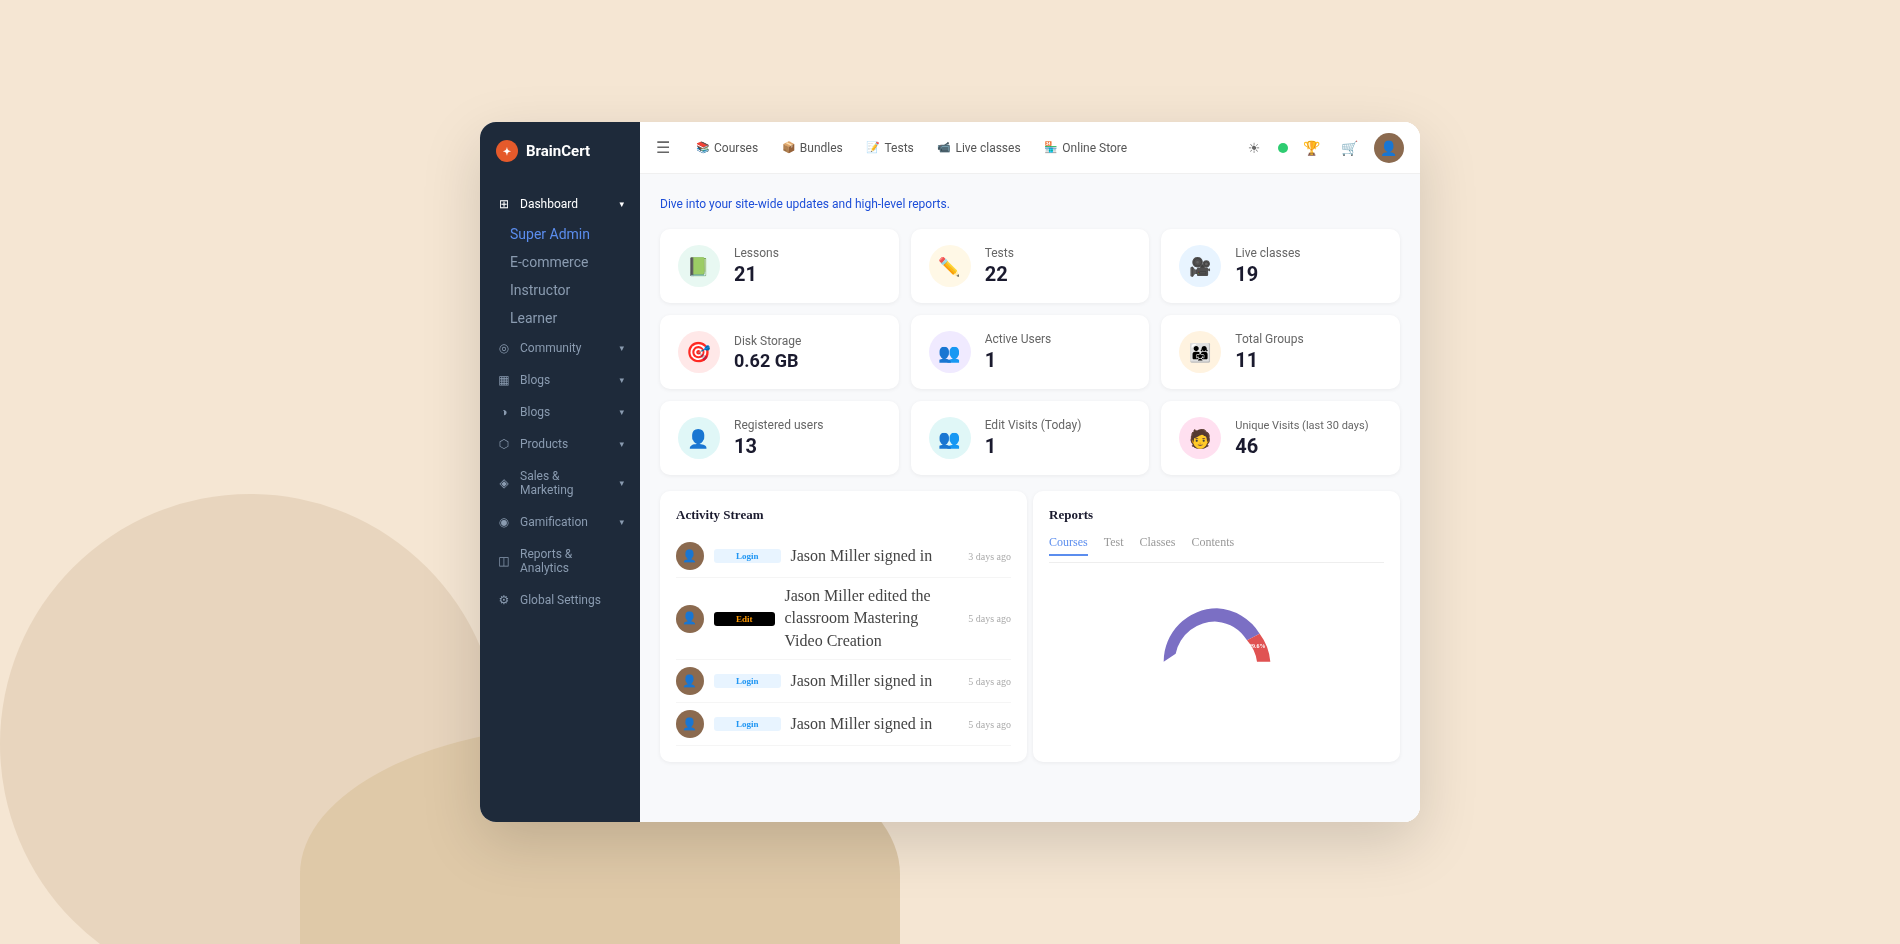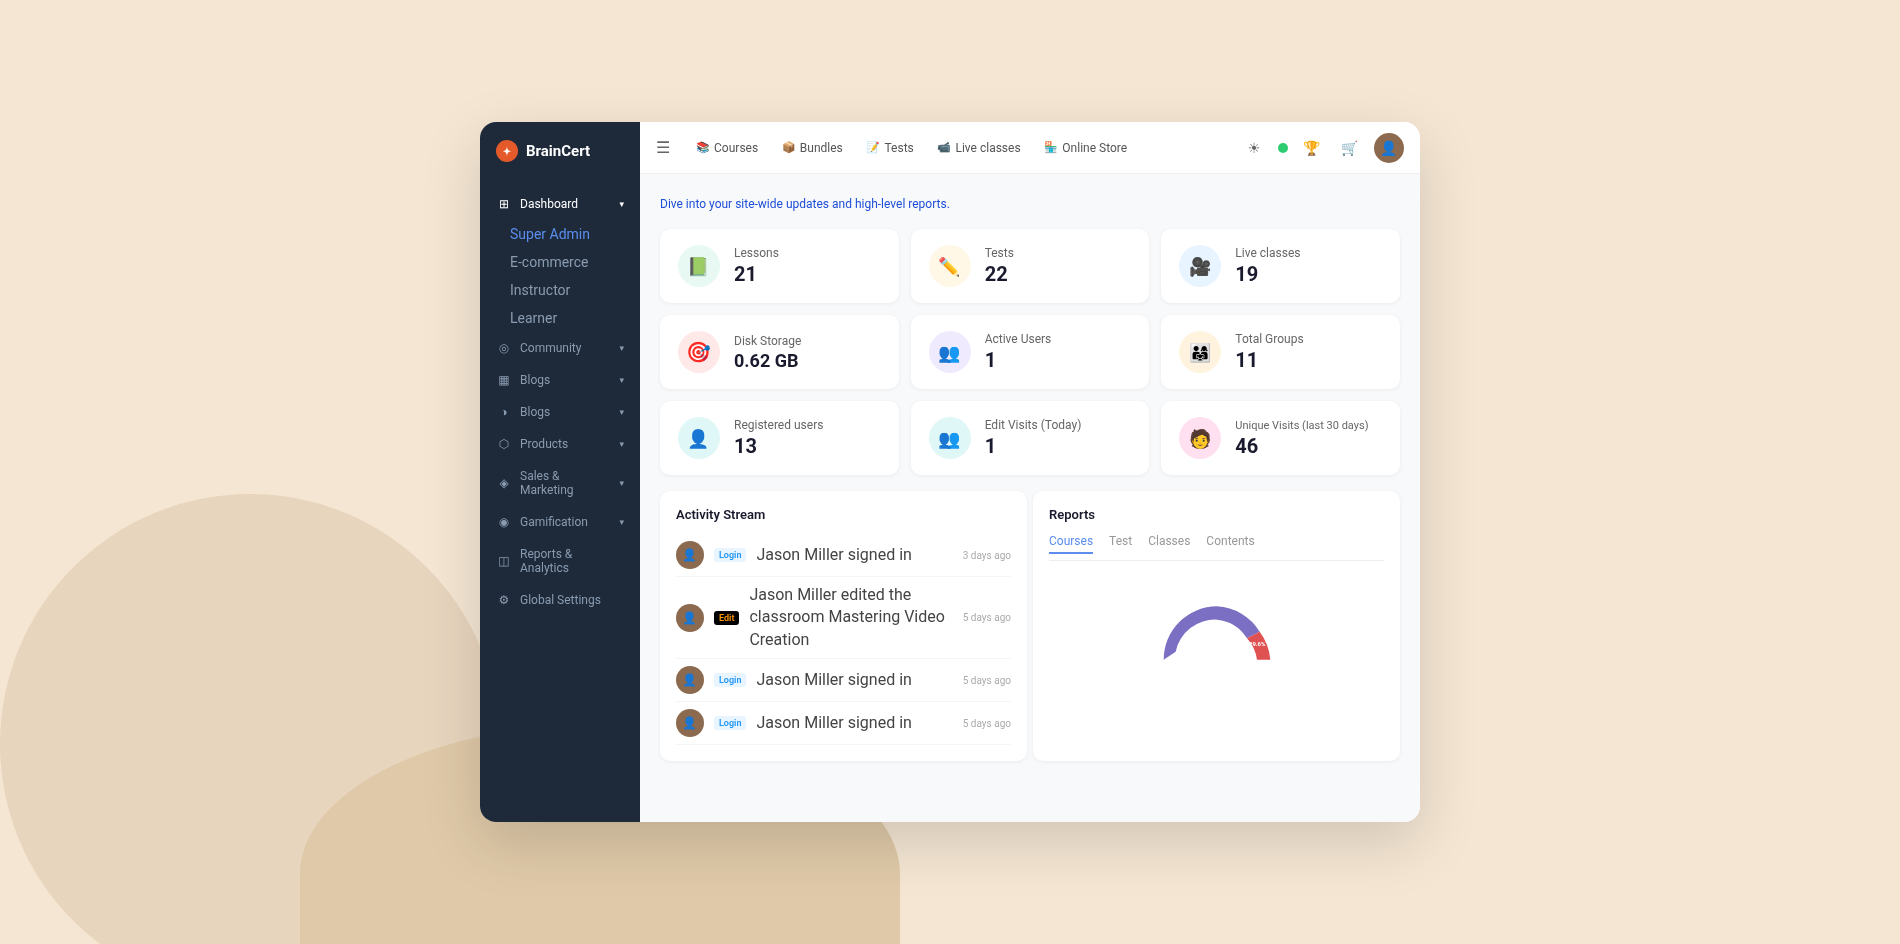--- a/index.html
+++ b/index.html
@@ -242,20 +242,21 @@
     .stat-value {
       font-size: 20px;
       font-weight: 700;
       color: #1a1a2e;
     }
     
     .bottom-section {
       display: grid;
       grid-template-columns: 1fr 1fr;
       gap: 6px;
+      font-family: Liberation Serif, serif;
     }
     .activity-card, .reports-card {
       background: #fff;
       border-radius: 10px;
       padding: 16px;
       box-shadow: 0 1px 4px rgba(0,0,0,0.06);
     }
     .card-title {
       font-size: 13px;
       font-weight: 600;
@@ -276,21 +277,21 @@
       border-radius: 50%;
       display: flex;
       align-items: center;
       justify-content: center;
       font-size: 12px;
       flex-shrink: 0;
       overflow: hidden;
     }
     .activity-badge {
       font-size: 9px;
-      padding: 2px 5px;
+      padding: 2px 22px;
       border-radius: 3px;
       font-weight: 600;
       flex-shrink: 0;
     }
     .badge-login { background: #e8f4ff; color: #2196f3; }
     .badge-edit { background: #000000; color: #ff9800; text-align: right; }
     .activity-text {
       flex: 1;
       font-size: 16px;
       color: #444;

